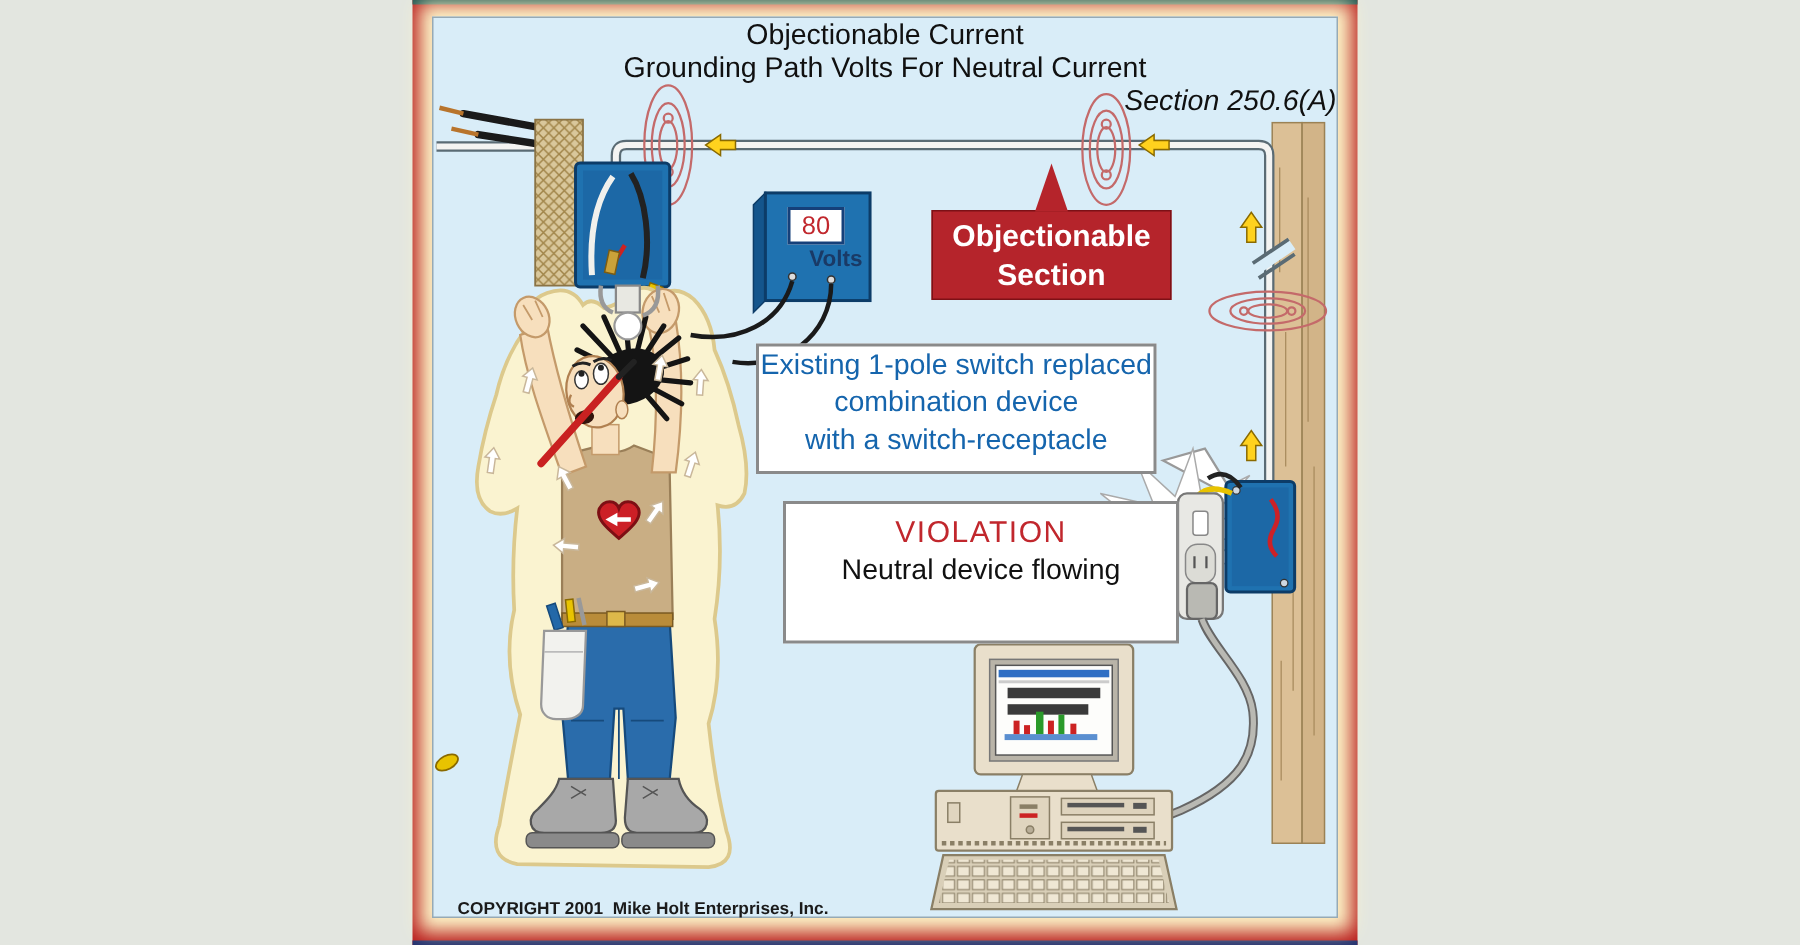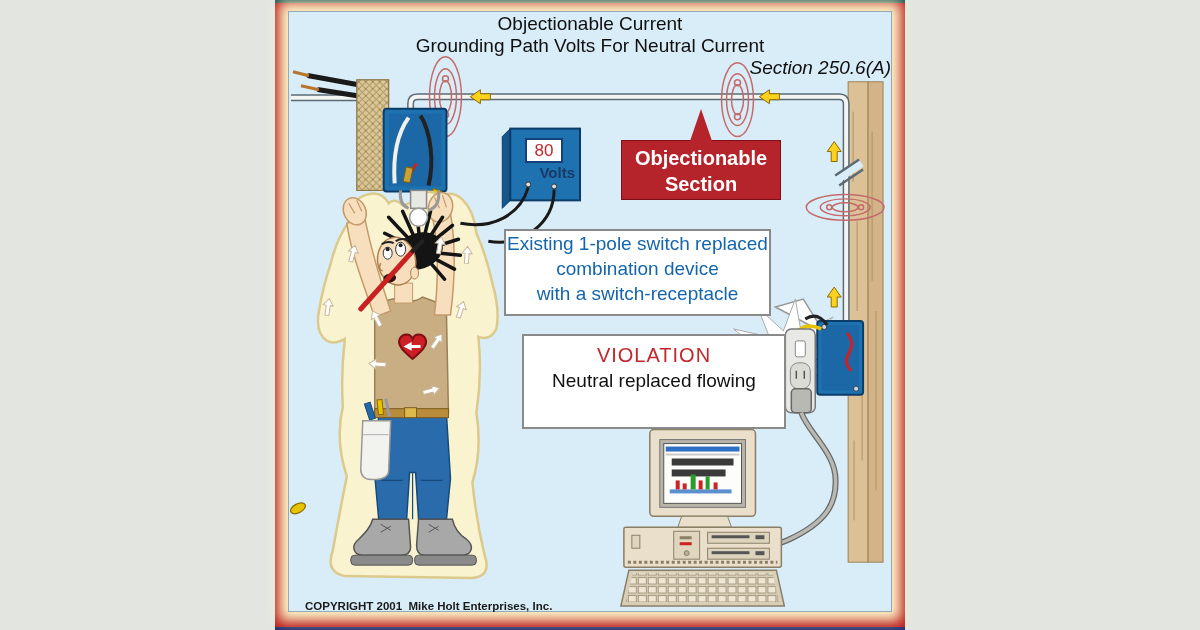--- a/index.html
+++ b/index.html
@@ -304,20 +304,20 @@
       </div>
 
       <div class="overlay callout callout-switch">
         <div>Existing 1-pole switch replaced</div>
         <div>combination device</div>
         <div>with a switch-receptacle</div>
       </div>
 
       <div class="overlay callout callout-violation">
         <div class="vio">VIOLATION</div>
-        <div>Neutral replaced flowing</div>
+        <div>Neutral device flowing</div>
       </div>
 
       <div class="overlay copyright">COPYRIGHT 2001  Mike Holt Enterprises, Inc.</div>
 
     </div>
   </div>
 </div>
 
 </body></html>

